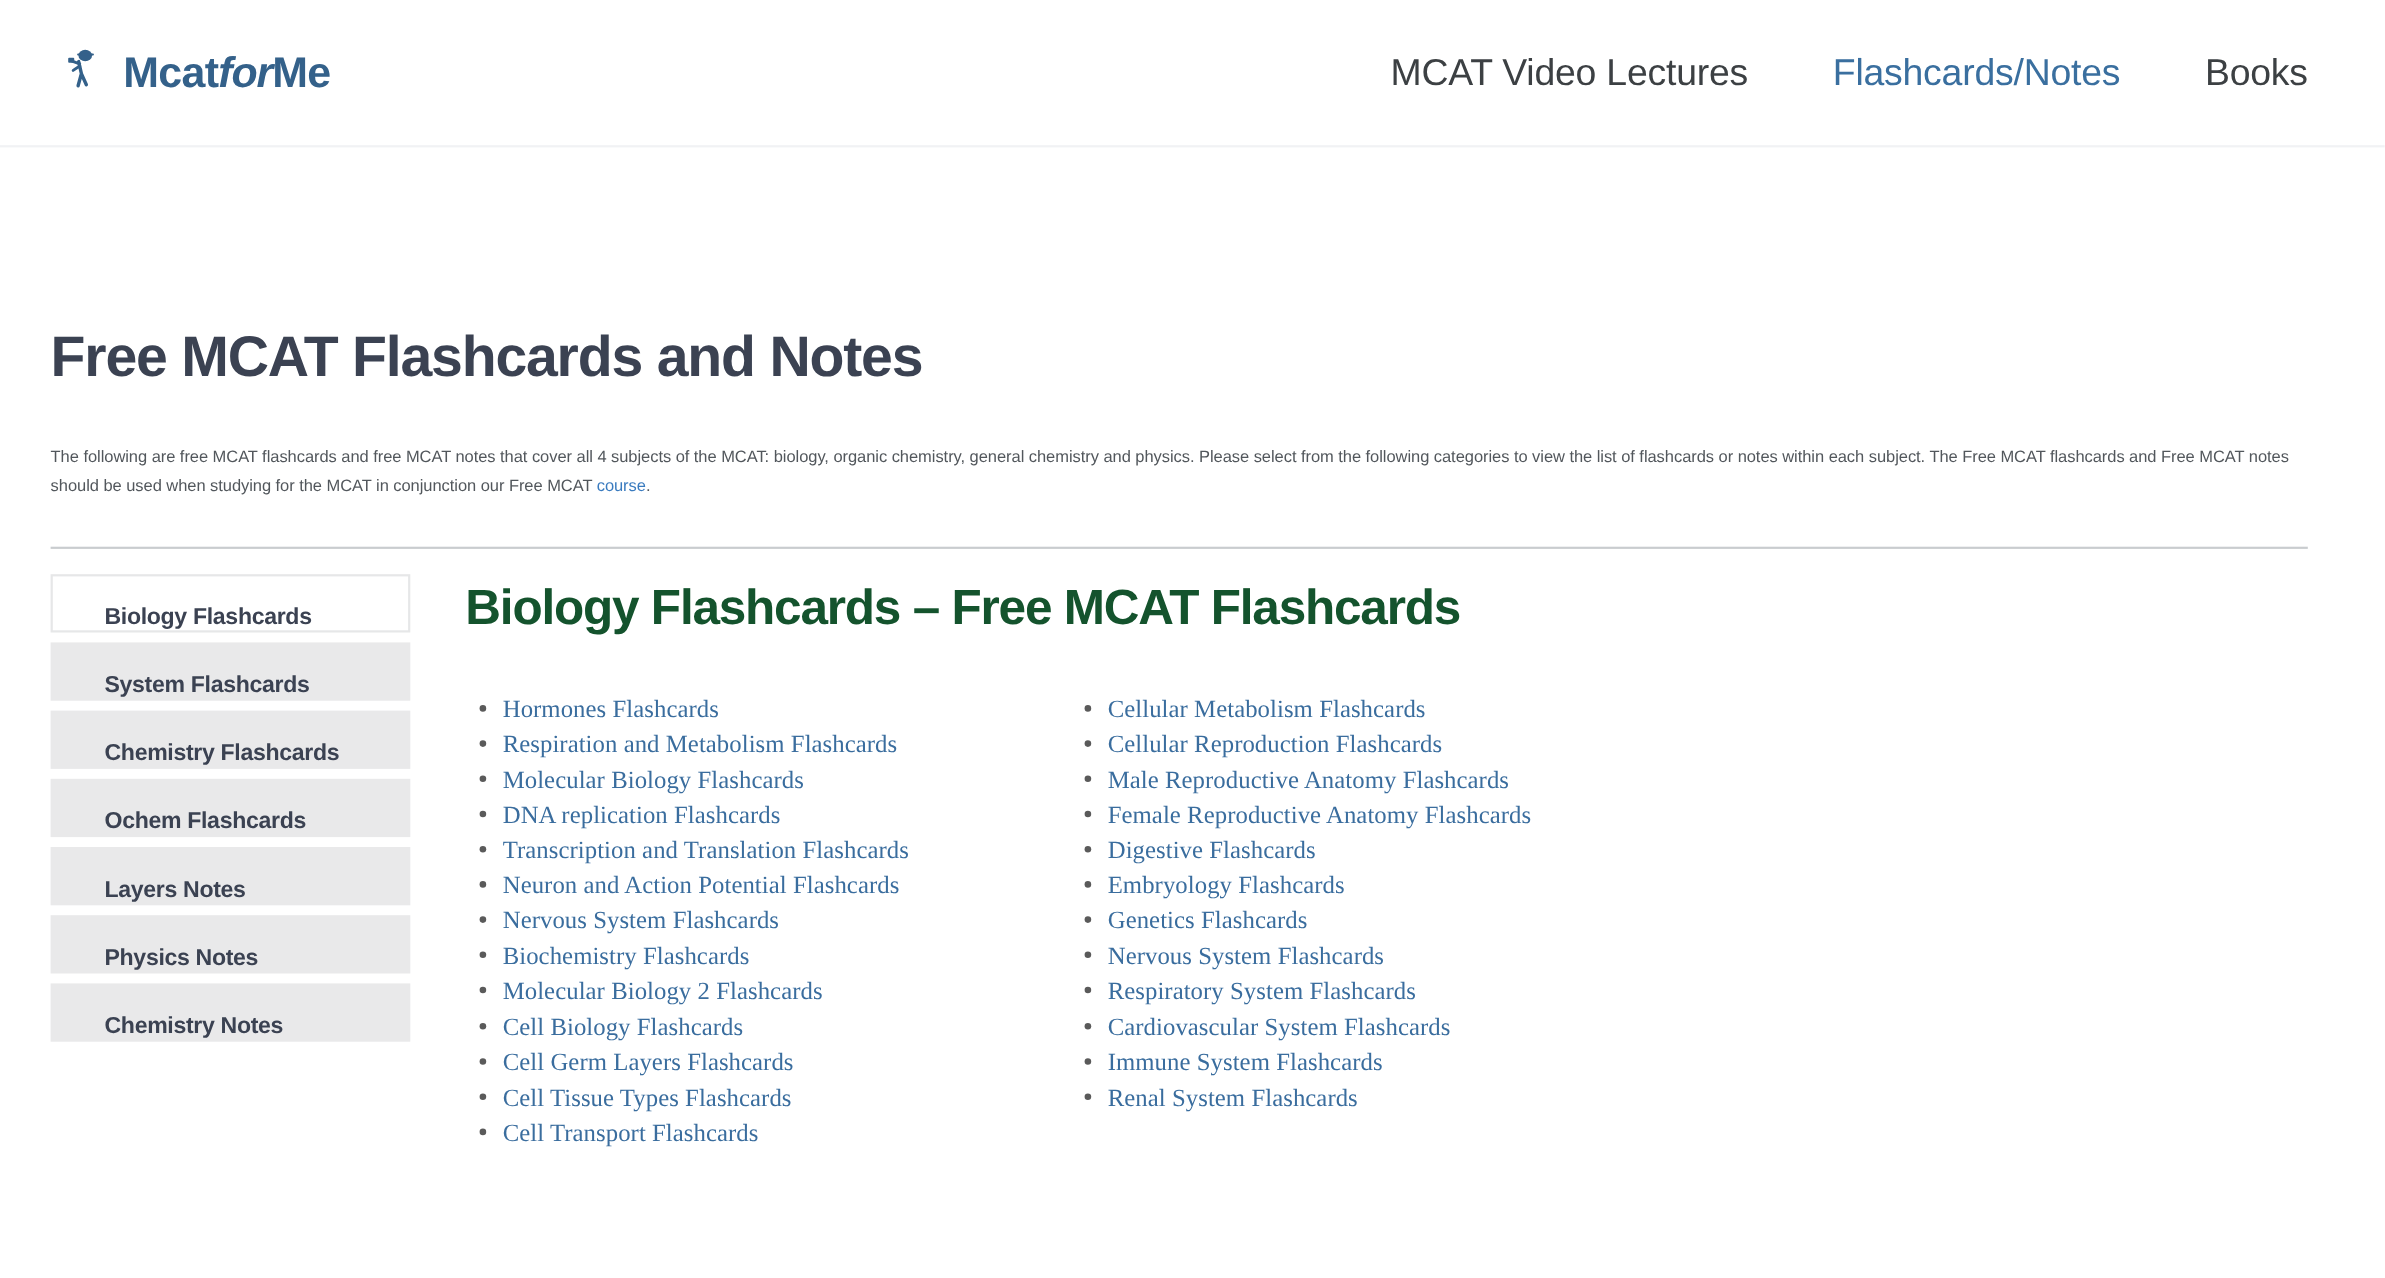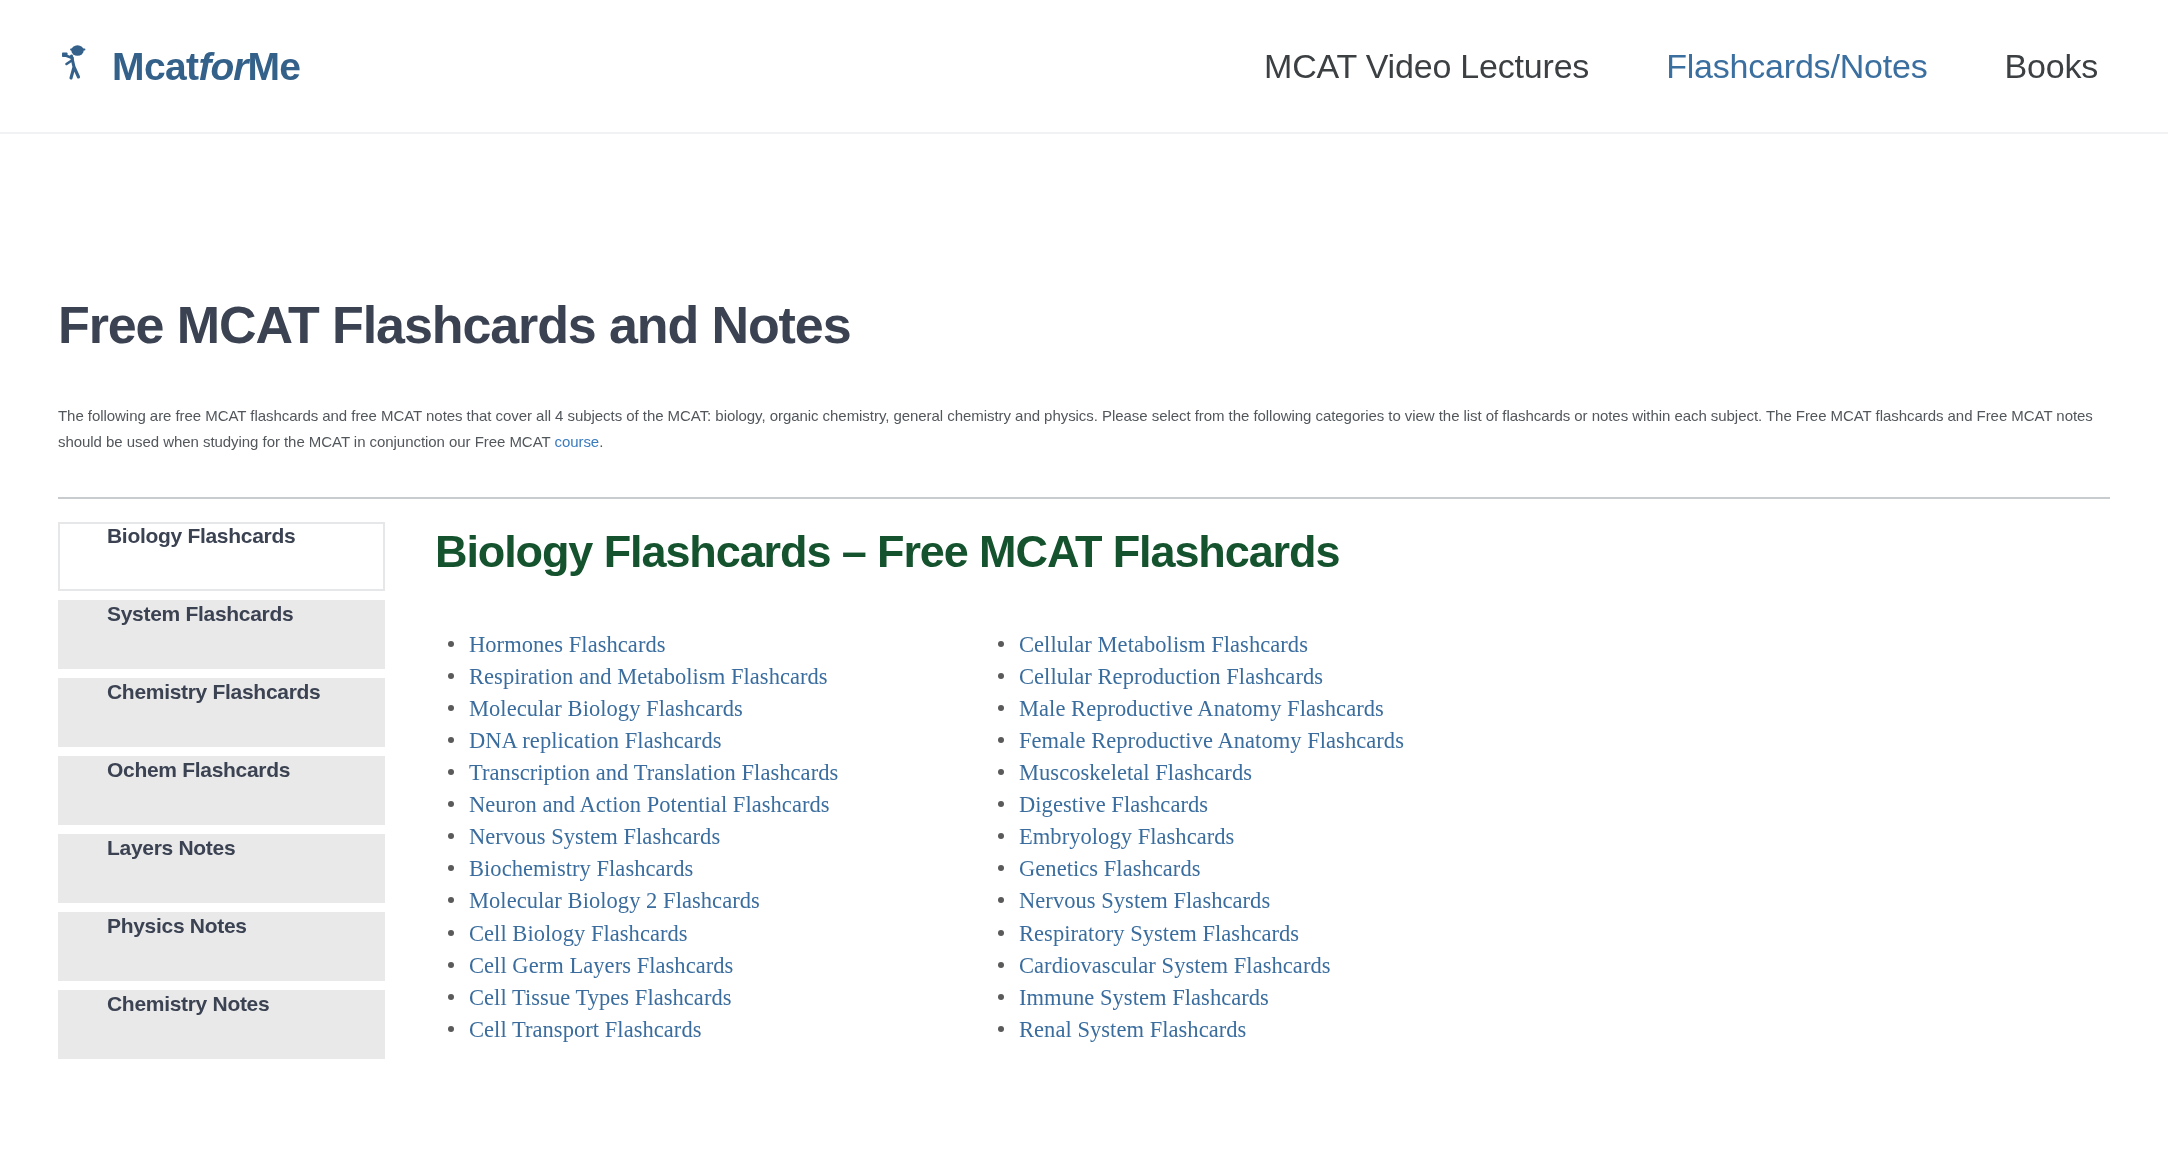--- a/index.html
+++ b/index.html
@@ -67,21 +67,21 @@
     font-size: 34px;
     color: #3c4043;
     text-decoration: none;
     letter-spacing: -0.2px;
     white-space: nowrap;
   }
   .nav-link.active { color: #3a6f9f; }
 
   
   .page-wrap {
-    padding: 0 58px;
+    padding: 0 46px;
   }
 
   .page-title {
     font-size: 52px;
     font-weight: 700;
     color: #3b4252;
     letter-spacing: -1.1px;
     margin-top: 163px;
     line-height: 1.1;
   }
@@ -116,24 +116,24 @@
   .tabs {
     width: 327px;
     flex: none;
     display: flex;
     flex-direction: column;
     gap: 9px;
     padding-top: 8px;
   }
 
   .tab {
-    height: 69px;
+    height: 53px;
     background: #e9e9ea;
     display: flex;
-    align-items: flex-start;
+    align-items: flex-end;
     padding-left: 47px;
     font-size: 21px;
     font-weight: 700;
     color: #3b4252;
     letter-spacing: -0.3px;
     cursor: pointer;
     border: 2px solid transparent;
   }
 
   .tab.active {
@@ -280,21 +280,20 @@
             <li><a href="#">Cell Transport Flashcards</a></li>
           </ul>
         </div>
 
         <div class="link-col right">
           <ul>
             <li><a href="#">Cellular Metabolism Flashcards</a></li>
             <li><a href="#">Cellular Reproduction Flashcards</a></li>
             <li><a href="#">Male Reproductive Anatomy Flashcards</a></li>
             <li><a href="#">Female Reproductive Anatomy Flashcards</a></li>
-            <li><a href="#">Muscoskeletal Flashcards</a></li>
             <li><a href="#">Digestive Flashcards</a></li>
             <li><a href="#">Embryology Flashcards</a></li>
             <li><a href="#">Genetics Flashcards</a></li>
             <li><a href="#">Nervous System Flashcards</a></li>
             <li><a href="#">Respiratory System Flashcards</a></li>
             <li><a href="#">Cardiovascular System Flashcards</a></li>
             <li><a href="#">Immune System Flashcards</a></li>
             <li><a href="#">Renal System Flashcards</a></li>
           </ul>
         </div>

